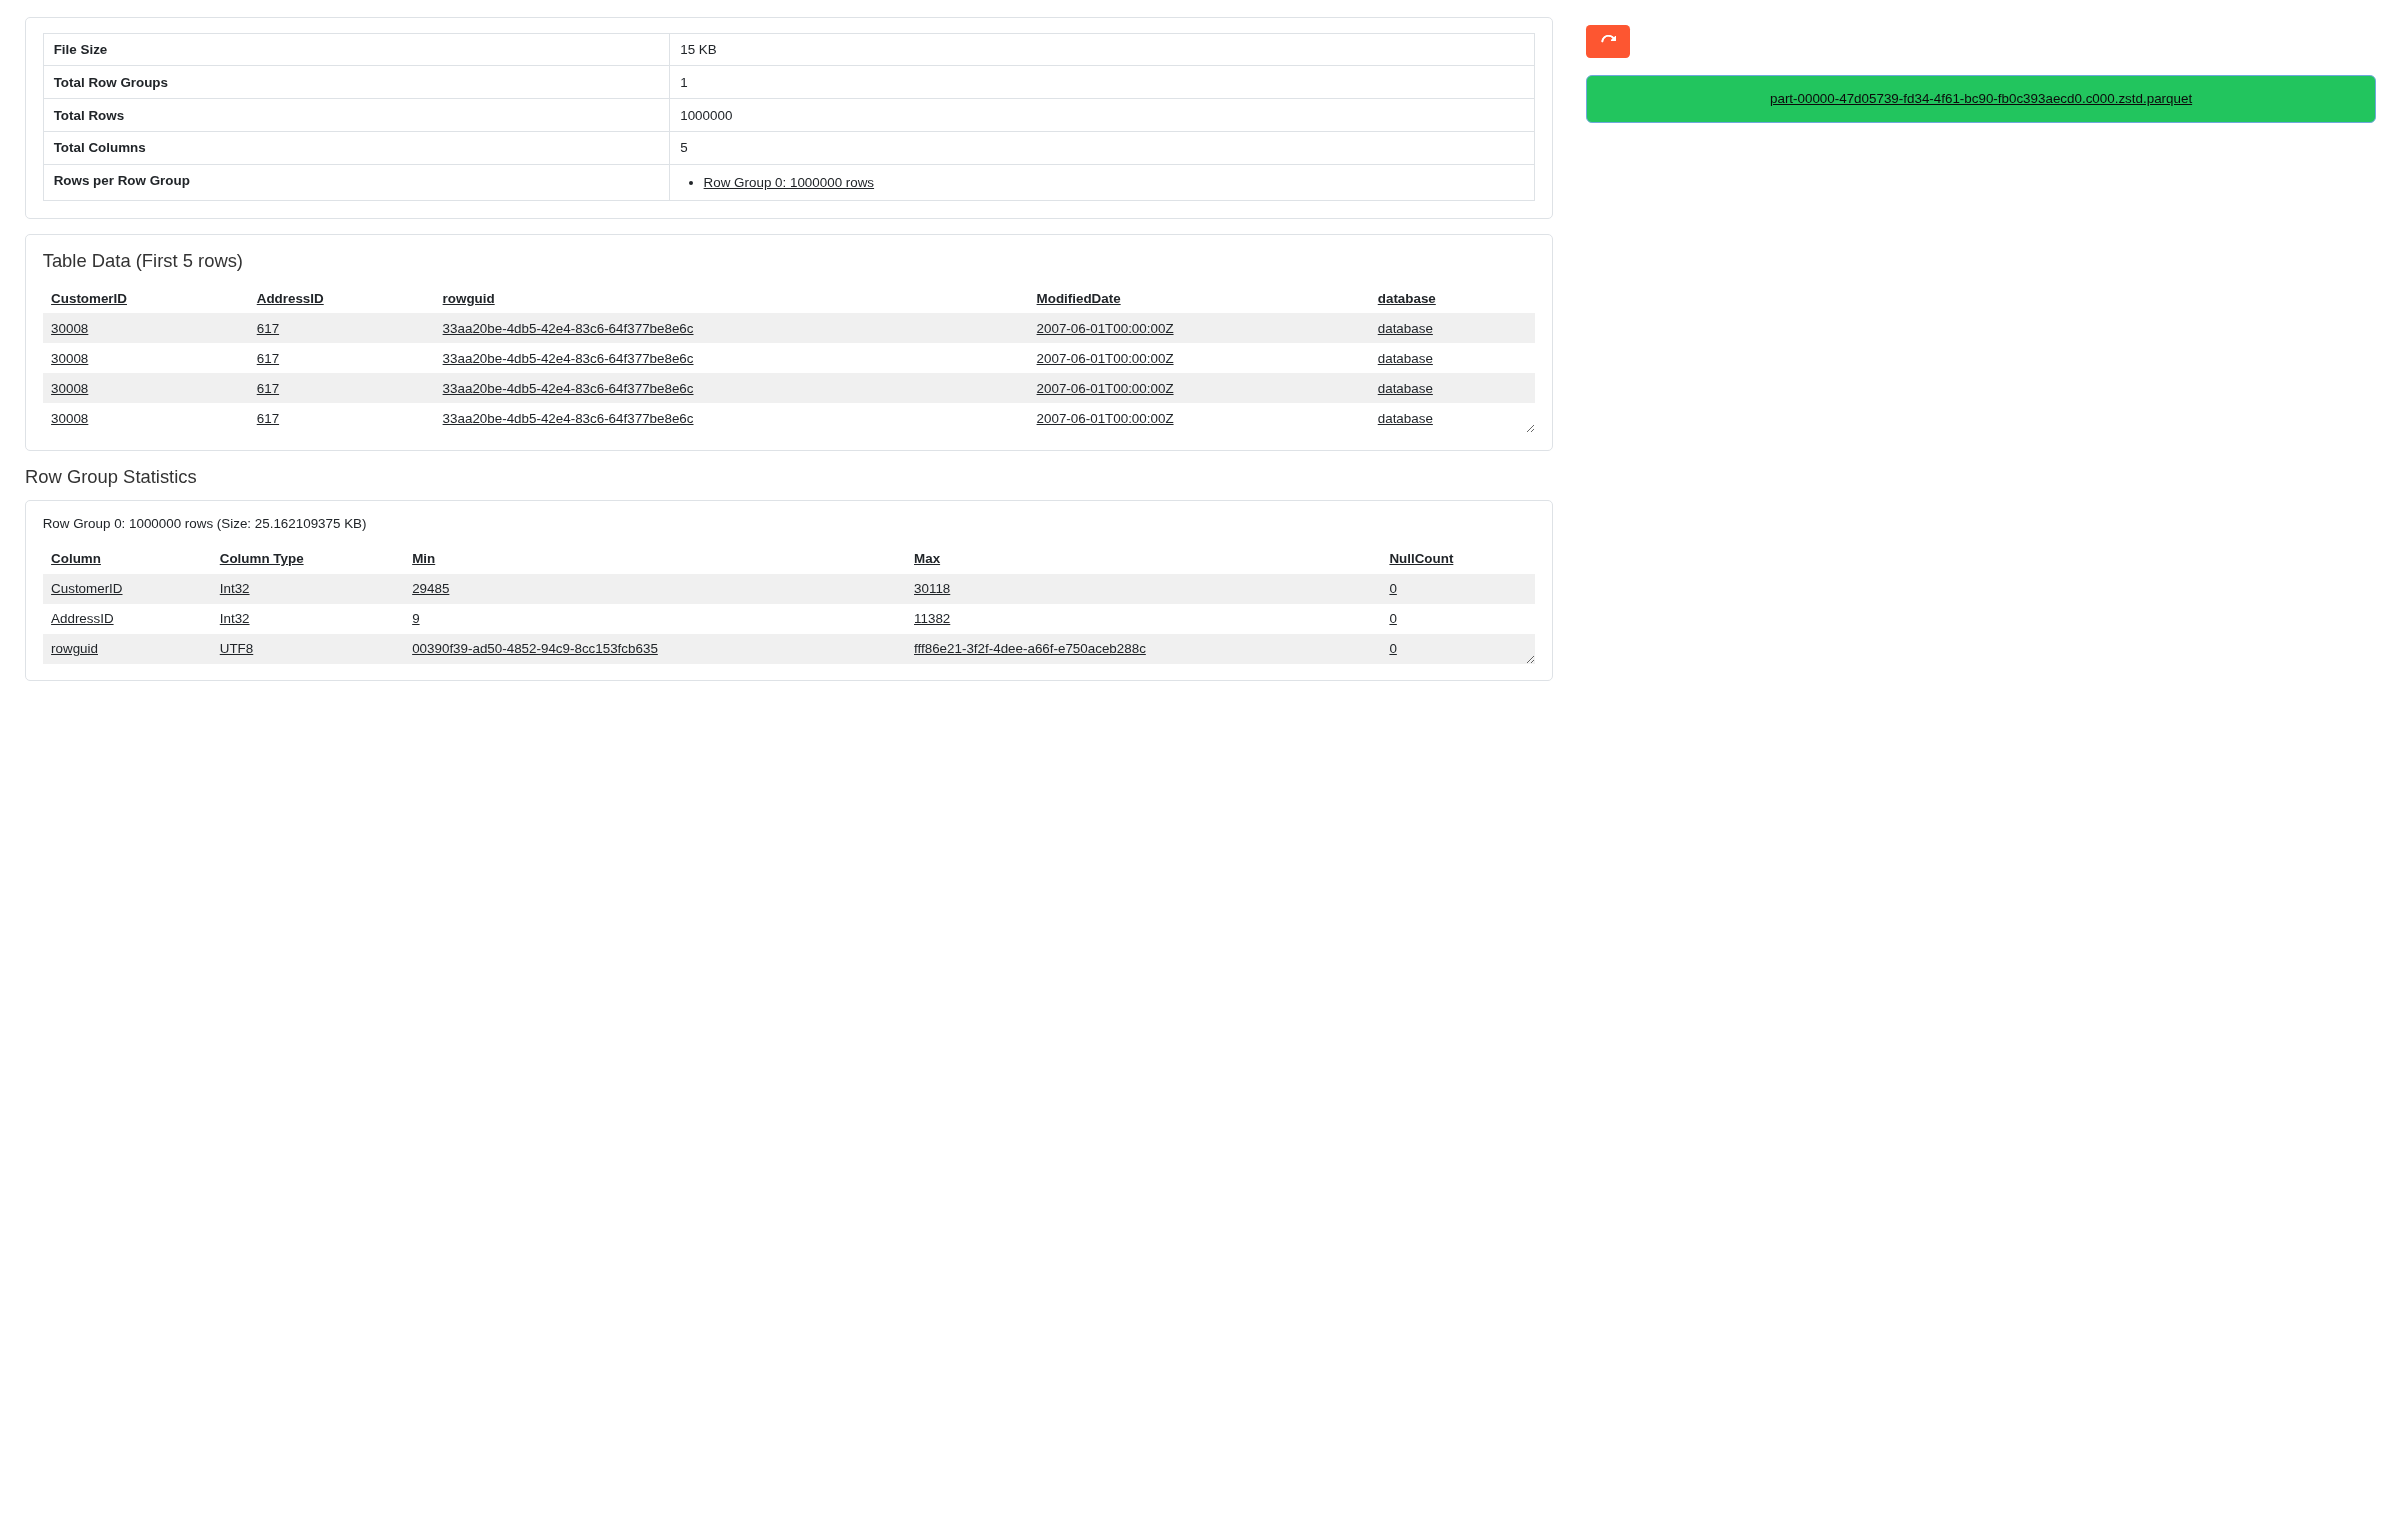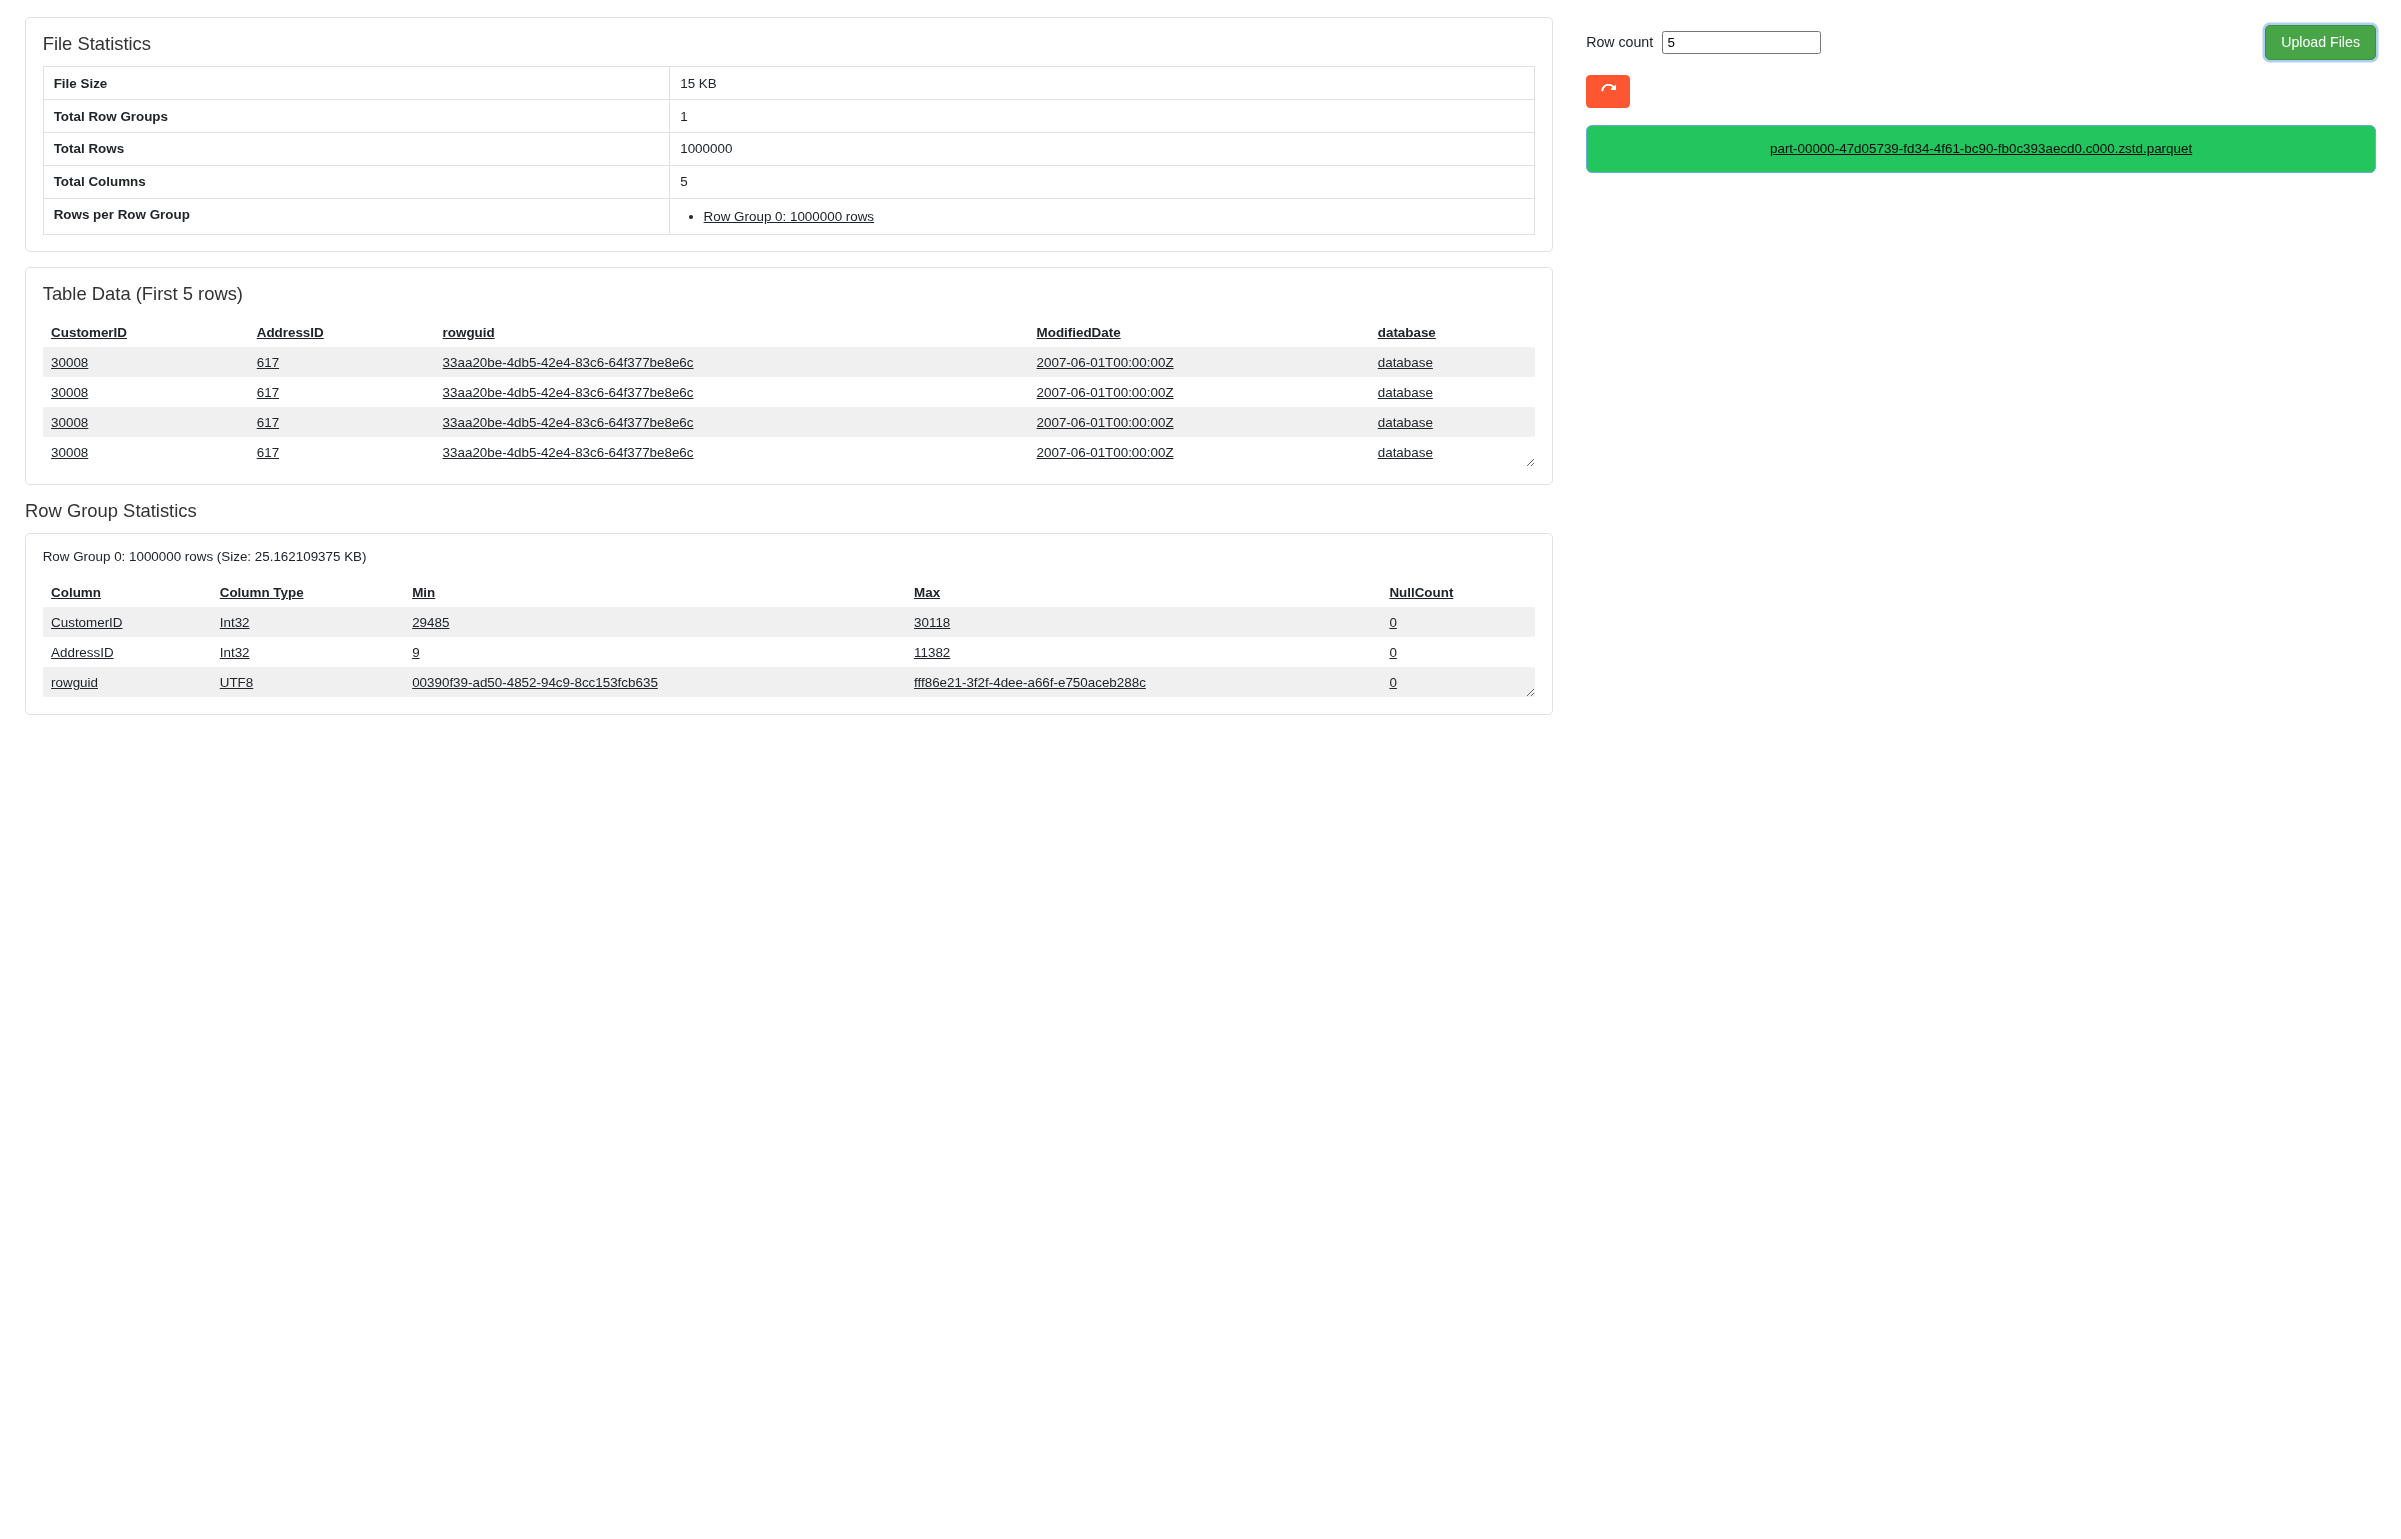--- a/index.html
+++ b/index.html
@@ -154,21 +154,20 @@
   }
 </style>
 </head>
 <body>
 
 <div class="page">
 
   <div class="main-col">
 
     <div class="card">
-      <div class="card-title">File Statistics</div>
       <table class="kv-table">
         <tbody>
           <tr>
             <td>File Size</td>
             <td>15 KB</td>
           </tr>
           <tr>
             <td>Total Row Groups</td>
             <td>1</td>
           </tr>
@@ -276,25 +275,20 @@
               <td>0</td>
             </tr>
           </tbody>
         </table>
       </div>
     </div>
 
   </div>
 
   <div class="side-col">
-    <div class="side-row1">
-      <label>Row count</label>
-      <input type="text" class="row-count-input" value="5" style="">
-      <button class="btn-upload">Upload Files</button>
-    </div>
 
     <div class="btn-redo-wrap">
       <button class="btn-redo">
         <span>
           <svg viewBox="0 0 512 512">
               <path d="M500.33 93.44l-57.69 57.69C405.3 101.6 336.9 64 260 64 135 64 33.4 157.1 17.8 278.9c-2.2 17.5 11.6 33.1 29.3 33.1 14.8 0 27.6-10.9 29.5-25.6C88.8 192.1 166.3 120 260 120c55.8 0 106.3 25.5 139.5 65.6l-55.5 55.5C332.7 252.4 340.6 272 356.5 272H488c13.3 0 24-10.7 24-24V116.5c0-15.9-19.6-23.8-11.67-23.06z" transform="scale(1,1)"></path>
               <path d="M500 93l-58 58C405 102 337 64 260 64 135 64 33 157 18 279c-2 17 12 33 29 33 15 0 28-11 30-26 12-94 90-166 183-166 56 0 106 26 140 66l-56 56c-11 11-3 31 13 31h131c13 0 24-11 24-24V117c0-16-20-24-12-24z" style="display:none"></path>
               <path d="M500.3 93.4l-57.7 57.7C405.3 101.6 336.9 64 260 64 135 64 33.4 157.1 17.8 278.9c-2.2 17.5 11.6 33.1 29.3 33.1 14.8 0 27.6-10.9 29.5-25.6C88.8 192.1 166.3 120 260 120c55.8 0 106.3 25.5 139.5 65.6l-55.5 55.5c-11.3 11.3-3.4 30.9 12.5 30.9H488c13.3 0 24-10.7 24-24V116.5c0-15.9-19.6-23.8-11.7-23.1z"></path>
             </svg>
         </span>

